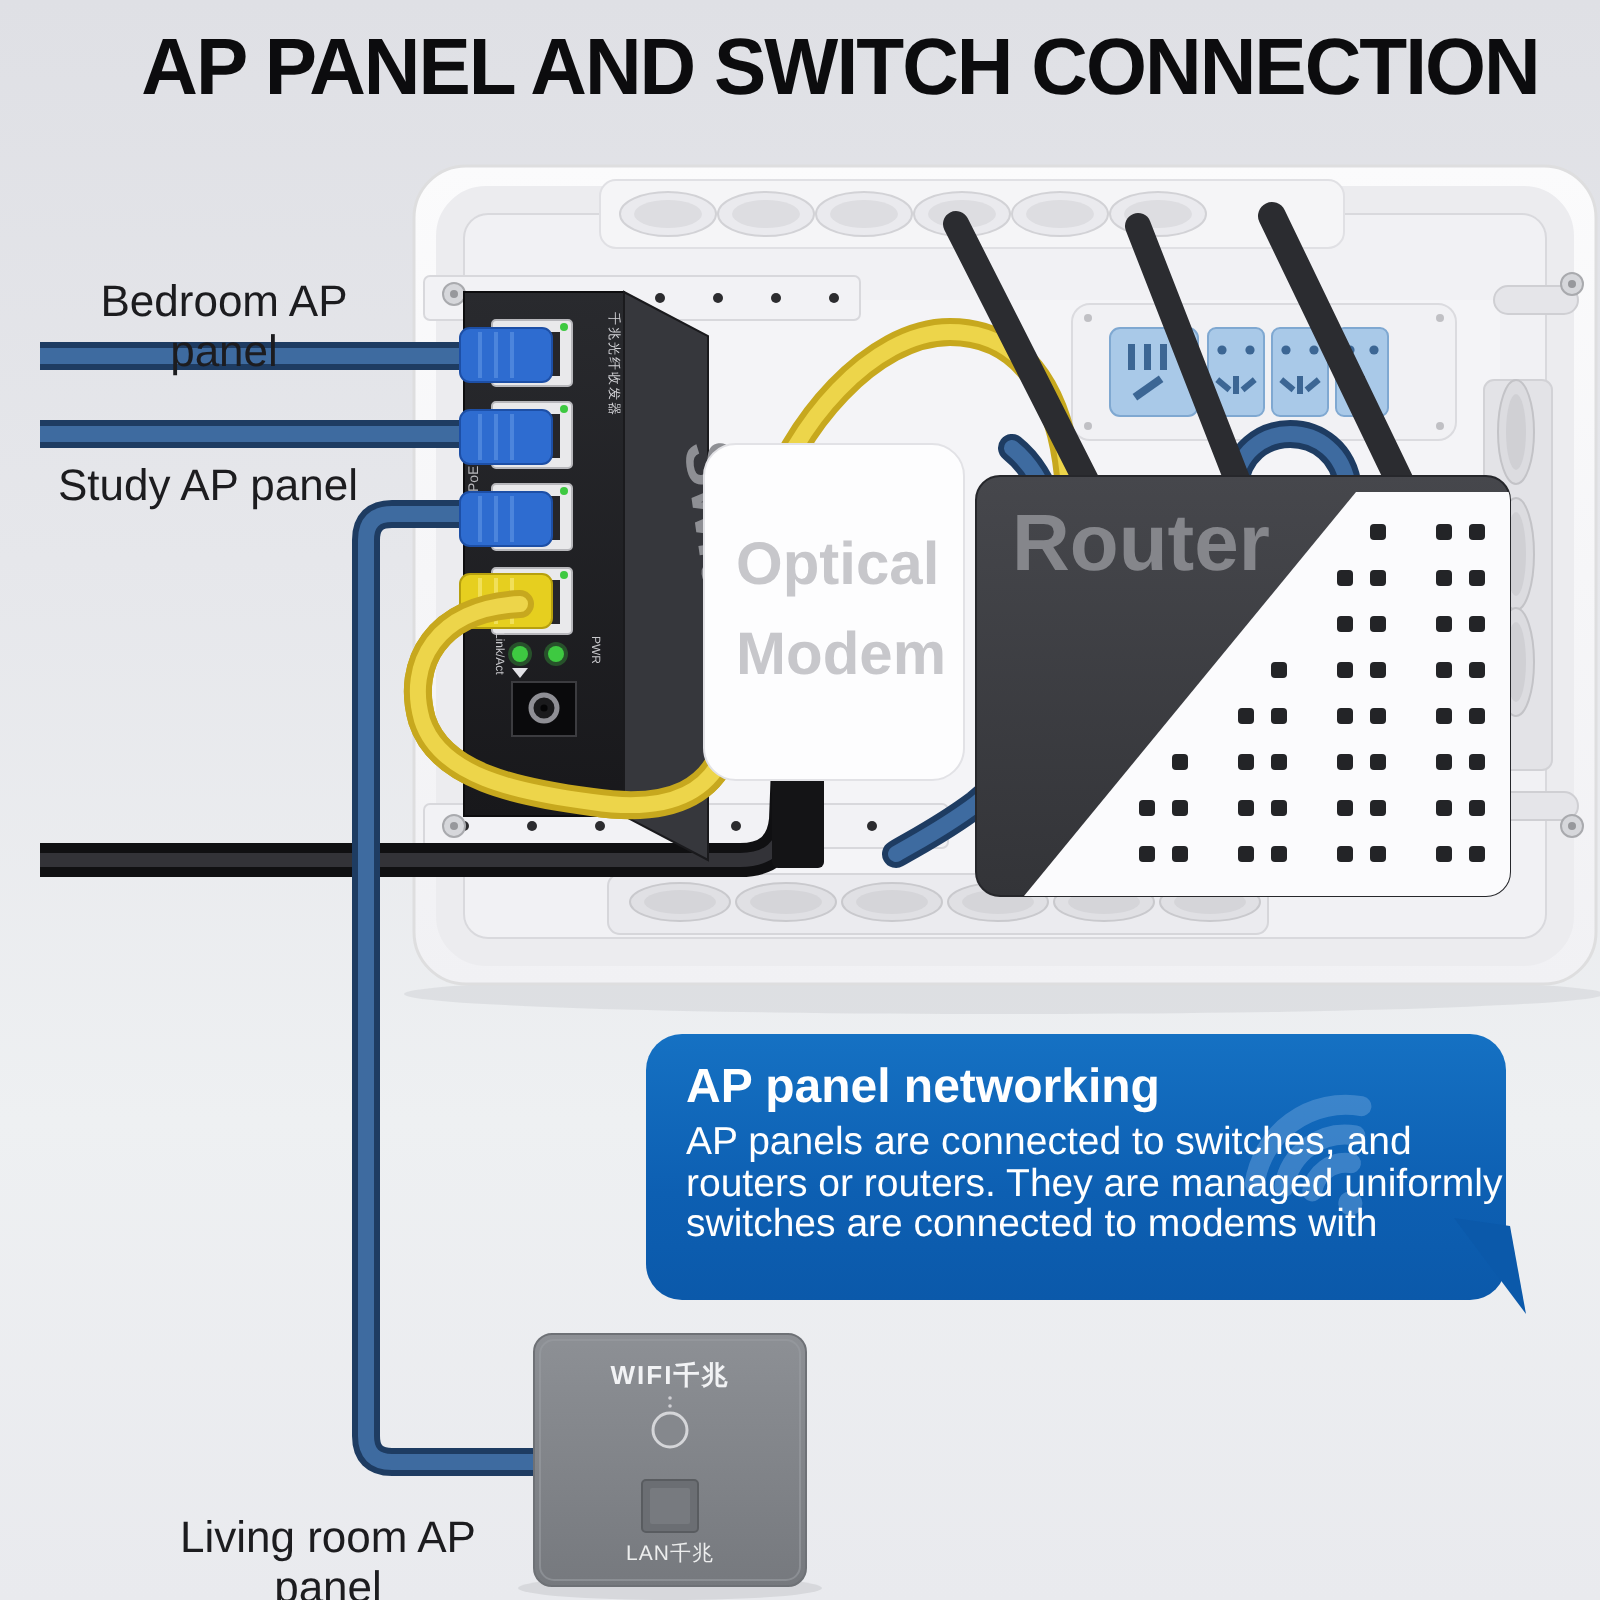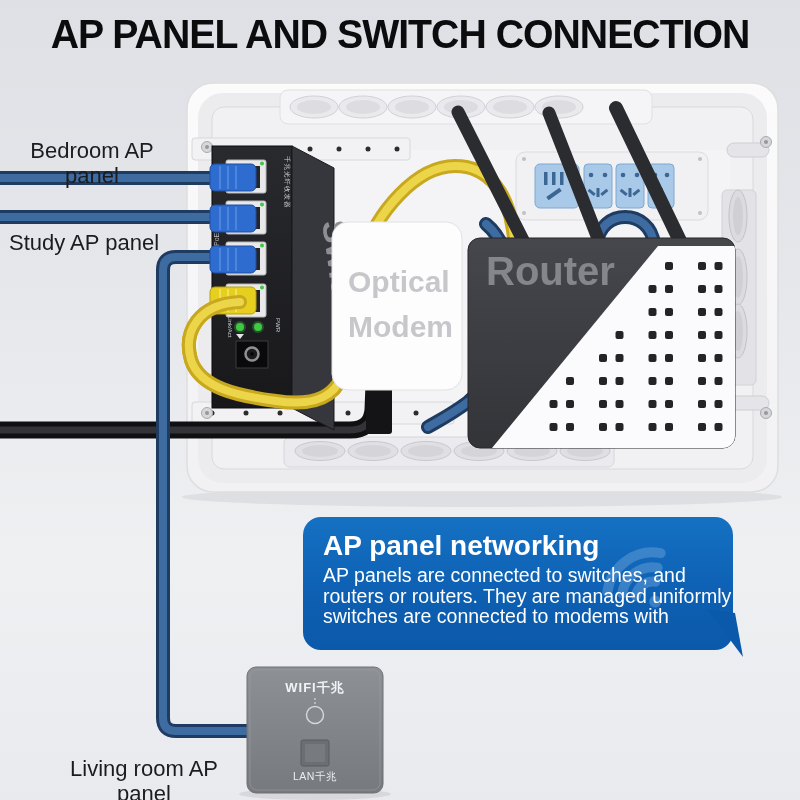--- a/index.html
+++ b/index.html
@@ -1,21 +1,21 @@
 <!DOCTYPE html>
 <html><head>
 <meta charset="utf-8">
 <style>
   html,body{margin:0;padding:0;}
   body{
     width:800px;height:800px;overflow:hidden;position:relative;
     font-family:"Liberation Sans",sans-serif;
     background:linear-gradient(180deg,#dfe0e5 0%,#e6e7eb 35%,#eef0f2 70%,#e9eaee 100%);
   }
-  .stage{position:absolute;inset:0;}
+  .stage{position:absolute;inset:0;margin-left:20px;}
   .title{
     position:absolute;top:12px;left:0;width:800px;text-align:center;
     font-size:40px;font-weight:bold;letter-spacing:-1px;color:#0c0c0e;
     transform:scaleX(0.98);white-space:nowrap;
   }
   .scene{position:absolute;left:0;top:0;z-index:1;}
   .side-label{
     position:absolute;z-index:2;color:#1c1c1f;font-size:22px;line-height:25px;
     text-align:center;
   }
@@ -23,21 +23,21 @@
   .lbl-study{left:8px;top:230px;width:152px;}
   .lbl-fiber{left:14px;top:374px;width:120px;}
   .lbl-living{left:46px;top:756px;width:196px;}
   .callout{
     position:absolute;left:303px;top:517px;width:430px;height:133px;z-index:3;
     background:linear-gradient(180deg,#1571c3 0%,#0d5fb2 60%,#0b59aa 100%);
     border-radius:18px;color:#fff;overflow:visible;
   }
   .callout-clip{position:absolute;inset:0;border-radius:18px;overflow:hidden;}
   .callout-heading{
-    position:relative;margin:13px 0 3px 20px;font-size:28px;font-weight:bold;z-index:2;
+    position:relative;margin:13px 0 3px 20px;font-size:24px;font-weight:bold;z-index:2;
   }
   .callout-line{position:relative;margin-left:20px;font-size:19.5px;line-height:20.5px;z-index:2;}
   .callout-wifi{position:absolute;right:14px;top:8px;z-index:1;opacity:.55;}
   .callout-tail{position:absolute;right:-12px;bottom:-9px;z-index:0;}
 </style>
 </head>
 <body>
 
 <div class="stage">
 

